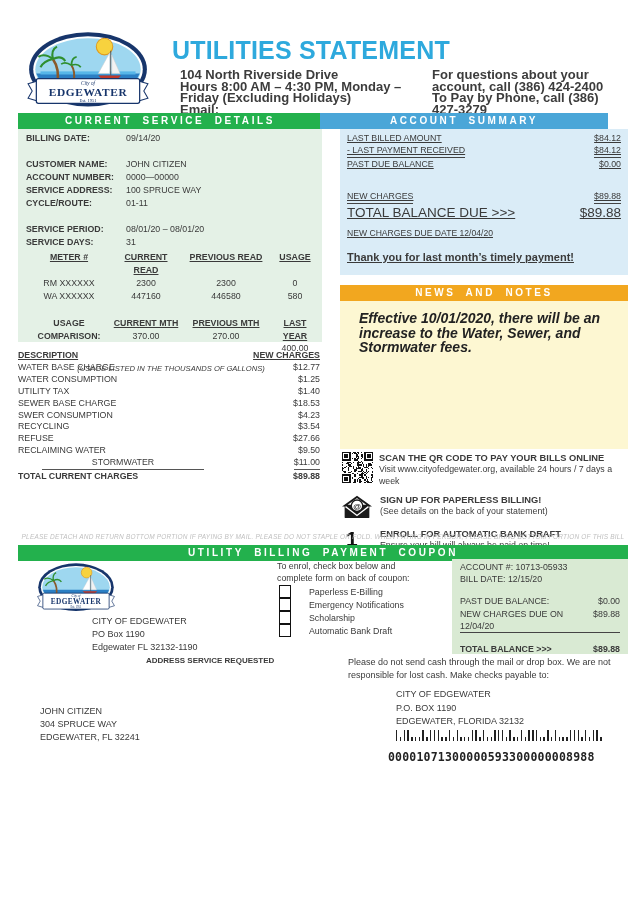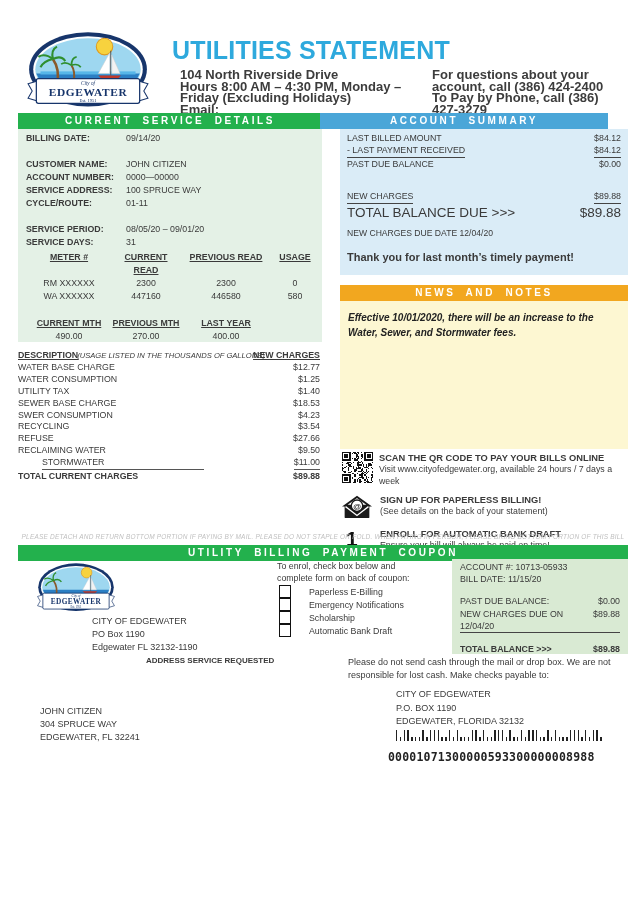--- a/index.html
+++ b/index.html
@@ -29,38 +29,38 @@
   .fl{width:100px;font-weight:bold;}
   .fv{flex:1;}
   .gap13{height:13px;}
   .mt{display:grid;grid-template-columns:86px 68px 92px 46px;margin-top:2px;line-height:13px;text-align:center;}
   .mh{font-weight:bold;text-decoration:underline;}
   .uc{display:grid;grid-template-columns:86px 68px 92px 46px;margin-top:14px;line-height:12.5px;text-align:center;}
   .uc-label{font-weight:bold;}
   .note{font-style:italic;font-size:7.6px;text-align:center;margin-top:9px;}
 
   
-  .charges{font-size:8.8px;line-height:11.9px;}
+  .charges{font-size:8.8px;line-height:11.9px;text-align:center;}
   .chg-row{display:flex;justify-content:space-between;padding-right:2px;}
   .chg-hdr span{font-weight:bold;text-decoration:underline;}
   .stormwater .chg-label{flex:none;width:162px;border-bottom:1px solid #555;margin-left:24px;}
   .stormwater .chg-val{border-bottom:1px solid #555;}
   .chg-total{font-weight:bold;padding-top:1px;}
 
   
   .as-body{background:var(--blue-light);font-size:8.8px;box-sizing:border-box;padding:3px 7px 0 7px;}
   .as-row{display:flex;justify-content:space-between;line-height:12.4px;}
   .u-row span{border-bottom:1px solid #444;}
   .as-total{display:flex;justify-content:space-between;font-size:13.5px;line-height:18px;}
   .as-due{font-size:8.6px;margin-top:6px;}
   .as-thanks{font-weight:bold;font-size:11px;margin-top:13px;}
   .gap20{height:20px;}
 
   
-  .news-body{background:var(--yellow-light);box-sizing:border-box;padding:10px 8px;font-style:italic;font-weight:bold;font-size:10px;line-height:14.5px;color:#222;}
+  .news-body{background:var(--yellow-light);box-sizing:border-box;padding:10px 19px;font-style:italic;font-weight:bold;font-size:14px;line-height:14.5px;color:#222;}
 
   
   .info-item{display:flex;margin-bottom:7px;}
   .info-icon{width:40px;display:flex;justify-content:flex-start;align-items:flex-start;padding-left:2px;box-sizing:border-box;}
   .info-title{font-weight:bold;font-size:9.3px;line-height:12px;}
   .info-sub{font-size:8.8px;line-height:11.5px;}
   .num1{font-size:21px;font-weight:bold;color:#111;line-height:22px;padding-left:4px;}
 
   
   .detach{font-size:6.5px;font-style:italic;color:#bfbfbf;text-align:center;letter-spacing:.2px;}
@@ -148,21 +148,21 @@
         <span class="fl">SERVICE ADDRESS:</span>
         <span class="fv">100 SPRUCE WAY</span>
       </div>
     <div class="fld">
         <span class="fl">CYCLE/ROUTE:</span>
         <span class="fv">01-11</span>
       </div>
     <div class="gap13"></div>
     <div class="fld">
         <span class="fl">SERVICE PERIOD:</span>
-        <span class="fv">08/05/20 – 09/01/20</span>
+        <span class="fv">08/01/20 – 08/01/20</span>
       </div>
     <div class="fld">
         <span class="fl">SERVICE DAYS:</span>
         <span class="fv">31</span>
       </div>
 
     <div class="mt">
       <span class="mh">METER #</span>
       <span class="mh">CURRENT READ</span>
       <span class="mh">PREVIOUS READ</span>
@@ -171,21 +171,22 @@
       <span>2300</span>
       <span>2300</span>
       <span>0</span>
       <span>WA XXXXXX</span>
       <span>447160</span>
       <span>446580</span>
       <span>580</span>
     </div>
 
     <div class="uc">
-      <span><span class="mh">CURRENT MTH</span><br><span>490.00</span></span>
+      <span class="uc-label">USAGE COMPARISON:</span>
+      <span><span class="mh">CURRENT MTH</span><br><span>370.00</span></span>
       <span><span class="mh">PREVIOUS MTH</span><br><span>270.00</span></span>
       <span><span class="mh">LAST YEAR</span><br><span>400.00</span></span>
     </div>
 
     <div class="note">(USAGE LISTED IN THE THOUSANDS OF GALLONS)</div>
   </div>
 
   <div class="abs charges" style="left:18px;top:350px;width:304px;">
     <div class="chg-row chg-hdr">
       <span>DESCRIPTION</span>
@@ -228,21 +229,21 @@
         <span class="chg-val">$11.00</span>
       </div>
     <div class="chg-row chg-total">
       <span>TOTAL CURRENT CHARGES</span>
       <span>$89.88</span>
     </div>
   </div>
 
   <div class="abs bar-h bar-blue" style="left:320px;top:113px;width:288px;">ACCOUNT SUMMARY</div>
 
-  <div class="abs as-body" style="left:340px;top:129px;width:288px;height:146px;">
+  <div class="abs as-body" style="left:340px;top:129px;width:288px;height:146px;text-decoration:underline;">
     <div class="as-row">
         <span>LAST BILLED AMOUNT</span>
         <span>$84.12</span>
       </div>
     <div class="as-row u-row">
         <span>- LAST PAYMENT RECEIVED</span>
         <span>$84.12</span>
       </div>
     <div class="as-row">
         <span>PAST DUE BALANCE</span>
@@ -538,21 +539,21 @@
         <span class="cb-box"></span>
         <span class="cb-label">Automatic Bank Draft</span>
       </div>
   </div>
 
   <div class="abs coupon-box" style="left:452px;top:559px;width:176px;height:95px;">
     <div class="cp-row">
         <span>ACCOUNT #: 10713-05933</span>
       </div>
     <div class="cp-row">
-        <span>BILL DATE: 11/15/20</span>
+        <span>BILL DATE: 12/15/20</span>
       </div>
     <div class="gap10"></div>
     <div class="cp-row">
         <span>PAST DUE BALANCE:</span>
         <span>$0.00</span>
       </div>
     <div class="cp-row u-row">
         <span>NEW CHARGES DUE ON 12/04/20</span>
         <span>$89.88</span>
       </div>

